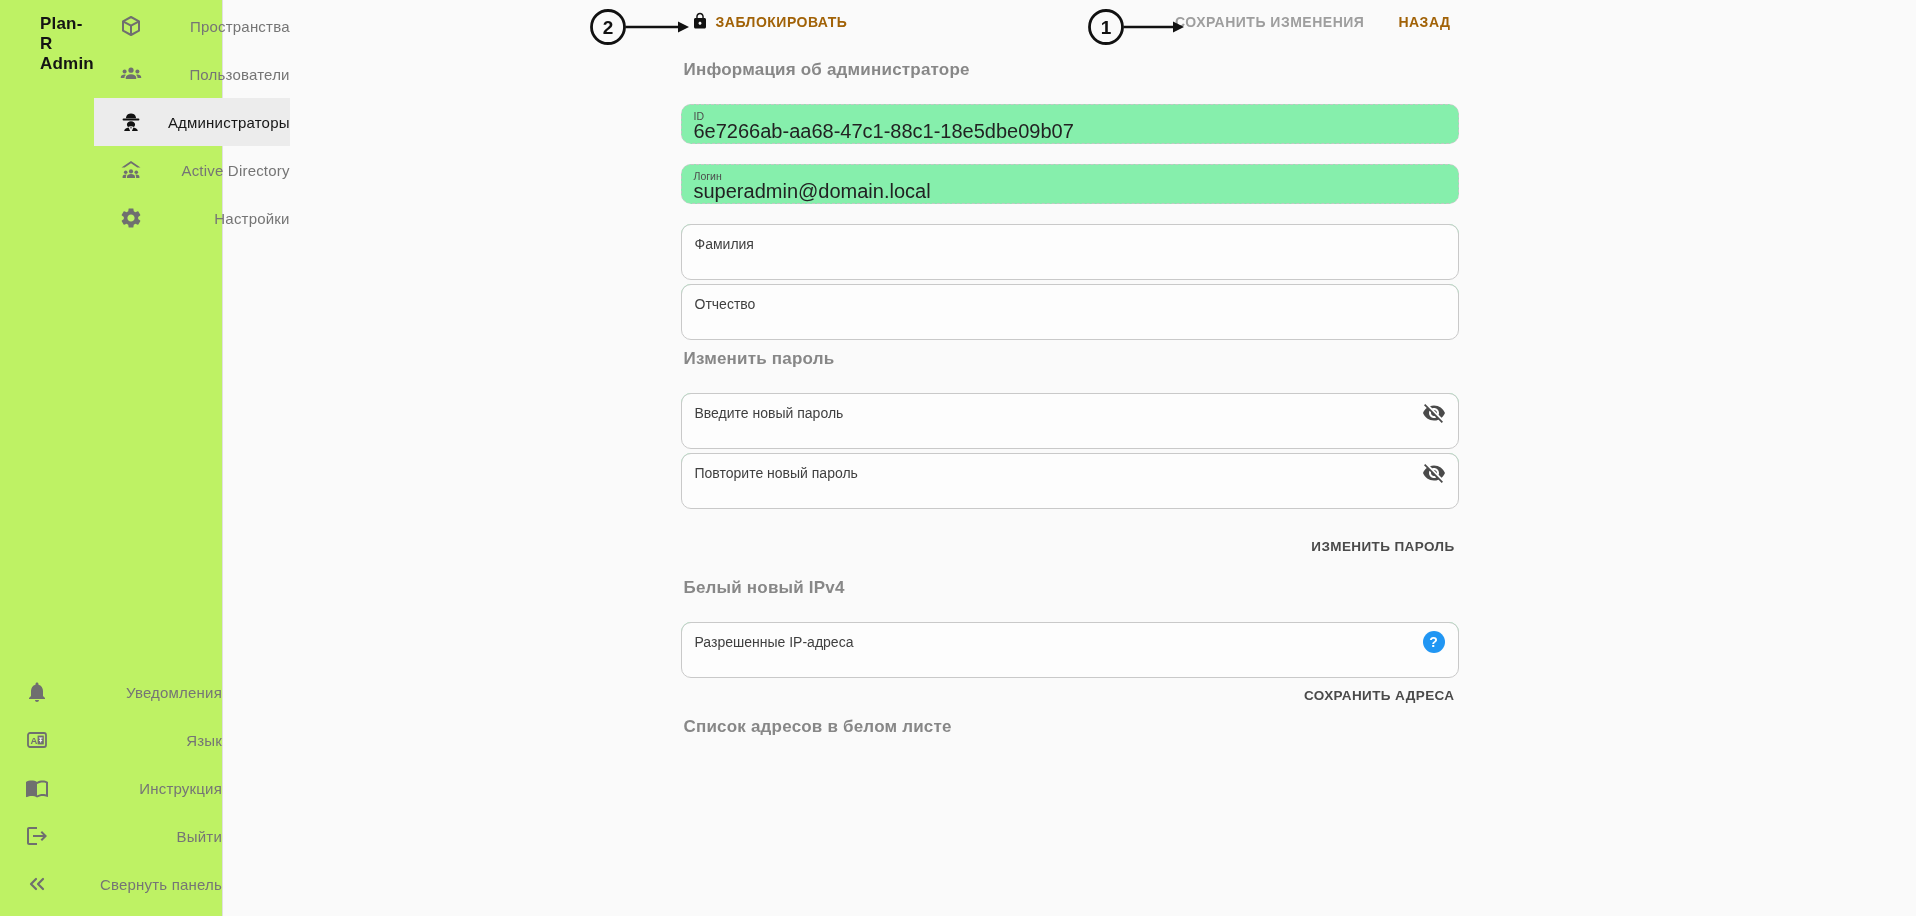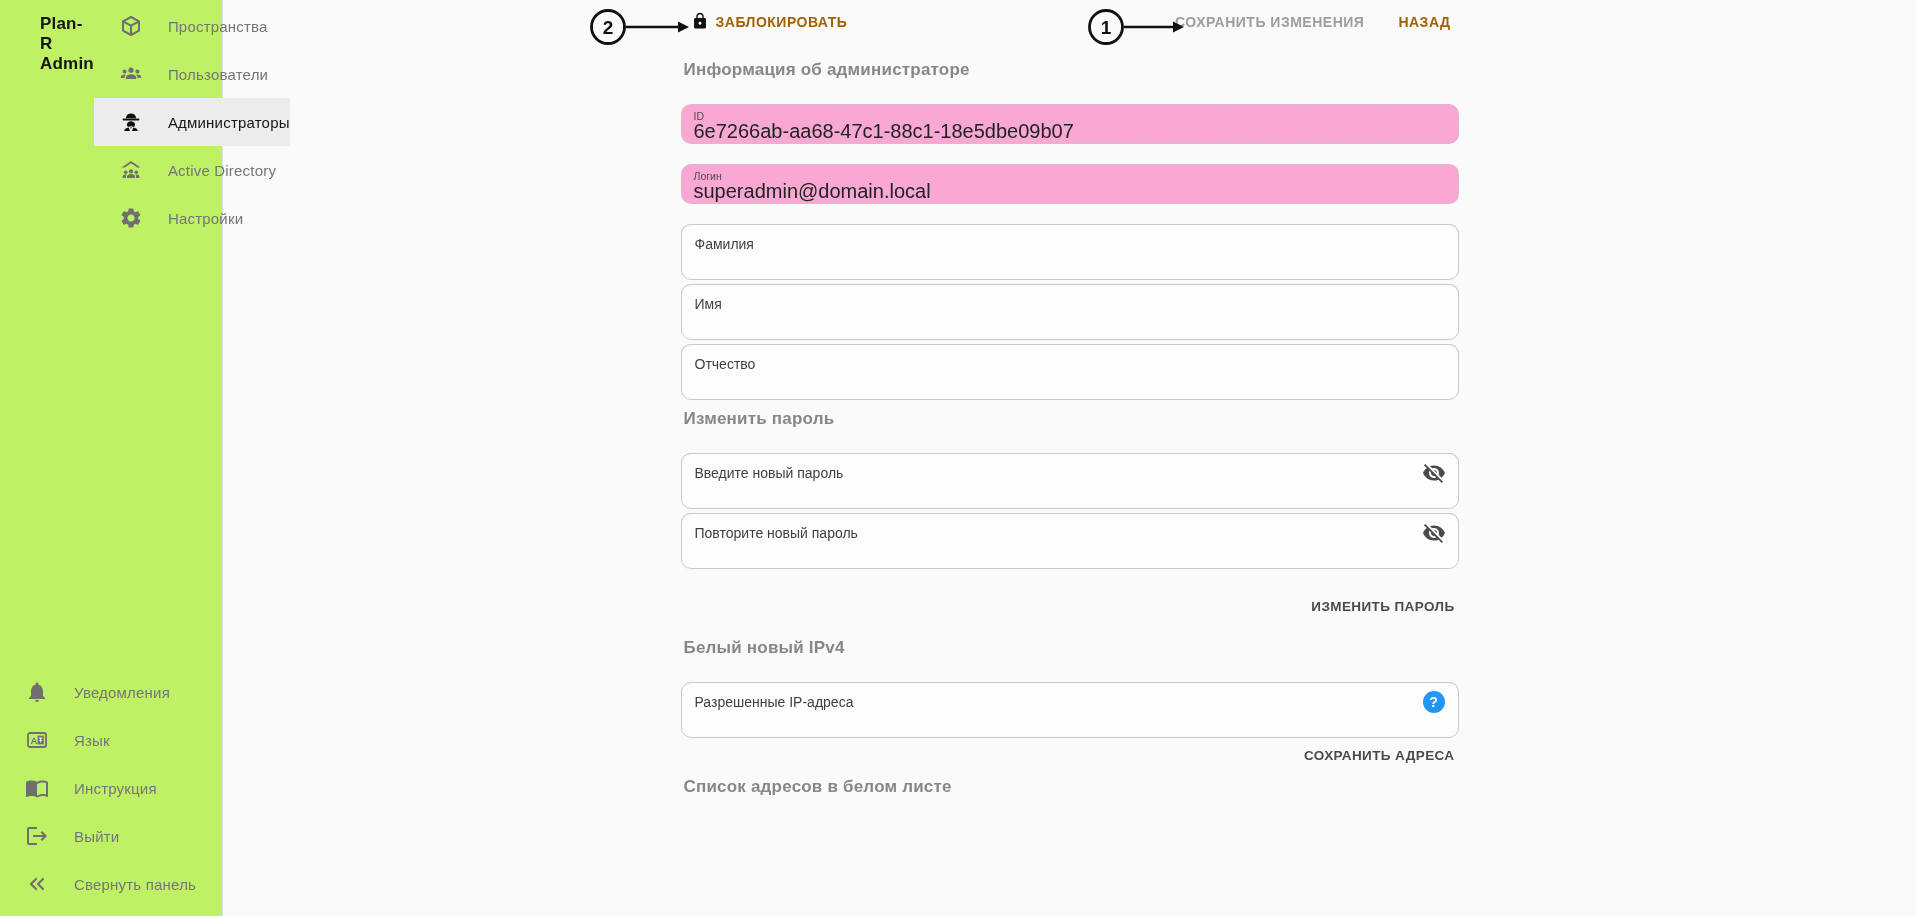--- a/index.html
+++ b/index.html
@@ -16,21 +16,21 @@
     display:flex; flex-direction:row; position:relative;
   }
   .sidebar-title {
     font-size:17px; font-weight:700; color:#141414;
     padding:14px 0 6px 40px; letter-spacing:.2px;
   }
   .nav { margin-top:2px; }
   .nav-bottom { position:absolute; bottom:8px; left:0; right:0; }
   .nav-item {
     height:48px; display:flex; align-items:center; cursor:pointer;
-    padding-left:24px; color:#757575;
+    padding-left:24px; color:#757575;justify-content:space-between;
   }
   .nav-item .icon { width:26px; height:26px; display:flex; align-items:center; justify-content:center; color:#6f6f6f; }
   .nav-item .icon svg { width:24px; height:24px; }
   .nav-item .nav-label { margin-left:24px; font-size:15px; color:#757575; letter-spacing:.2px; }
   .nav-item.selected { background:#ececec; }
   .nav-item.selected .icon { color:#111; }
   .nav-item.selected .nav-label { color:#161616; font-weight:500; }
   
   .main { flex:1; position:relative; }
   .container { width:778px; margin:0 auto; }
@@ -45,21 +45,21 @@
   }
   .tb-btn svg { width:18px; height:18px; }
   .tb-right { display:flex; align-items:center; gap:34px; }
   .tb-btn.disabled { color:#9e9e9e; cursor:default; }
   .section-heading {
     font-size:17px; font-weight:700; color:#878787; letter-spacing:.2px;
     margin:16px 0 24px 3px;
   }
   .field {
     position:relative; width:778px; height:40px; margin-bottom:20px;
-    background:#f9a8d4; border-radius:10px;
+    background:#86efac; border-radius:10px;
   }
   .field.disabled { border:1px dashed #c5c5c5; padding:5px 12px 0 12px; }
   .field .f-label { font-size:10.5px; color:#4c4c4c; line-height:12px; }
   .field .f-value { font-size:20px; color:#222; line-height:17px; margin-top:1px; }
   .field input {
     width:100%; height:56px; background:#fdfdfd;
     border:1px solid #c9c9c9; border-radius:10px;
     font-family:inherit; font-size:14px; color:#222; padding:0 44px 16px 13px;
     outline:none;
   }
@@ -256,23 +256,20 @@
 
     <div class="field disabled">
       <div class="f-label">Логин</div>
       <div class="f-value">superadmin@domain.local</div>
     </div>
 
     <div class="field">
       <input type="text" placeholder="Фамилия" style="">
     </div>
 
-    <div class="field">
-      <input type="text" placeholder="Имя" style="">
-    </div>
 
     <div class="field">
       <input type="text" placeholder="Отчество" style="">
     </div>
 
     <div class="section-heading heading-pw">Изменить пароль</div>
 
     <div class="field">
       <input type="text" placeholder="Введите новый пароль" style="">
       <span class="trail-icon">

